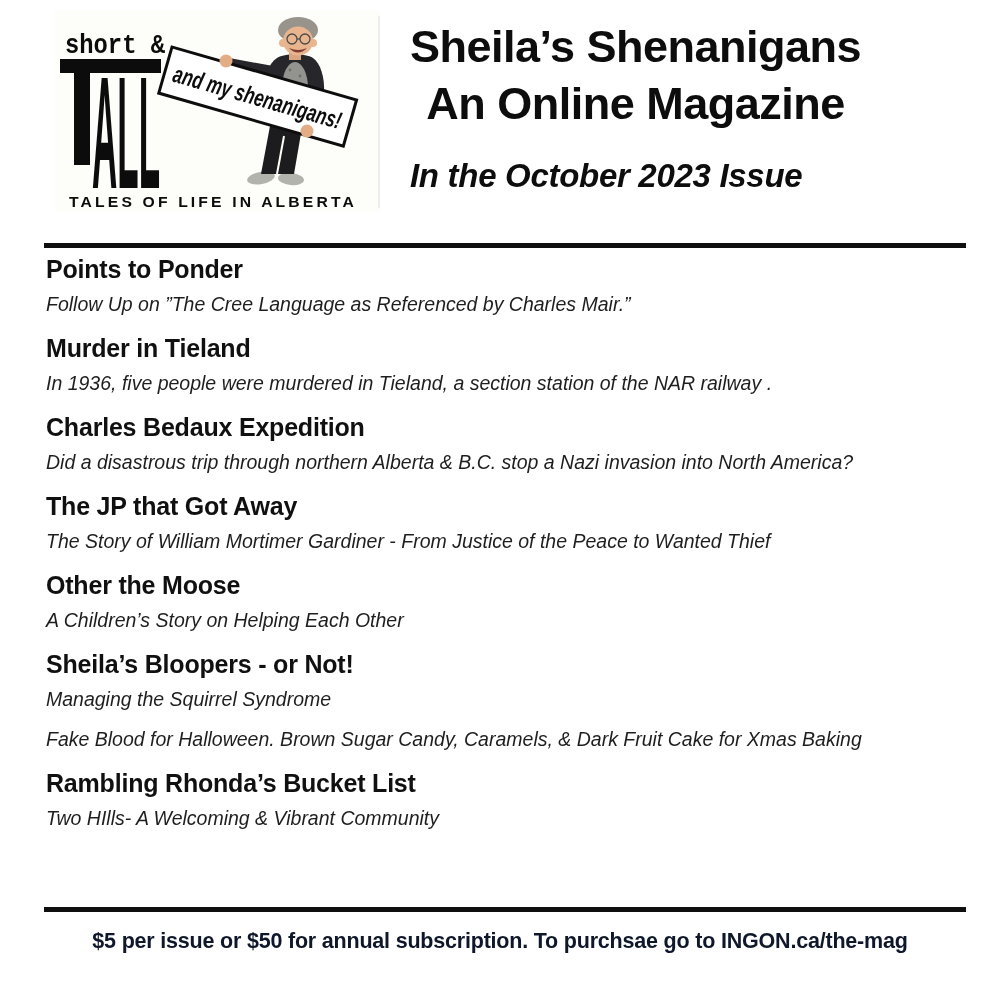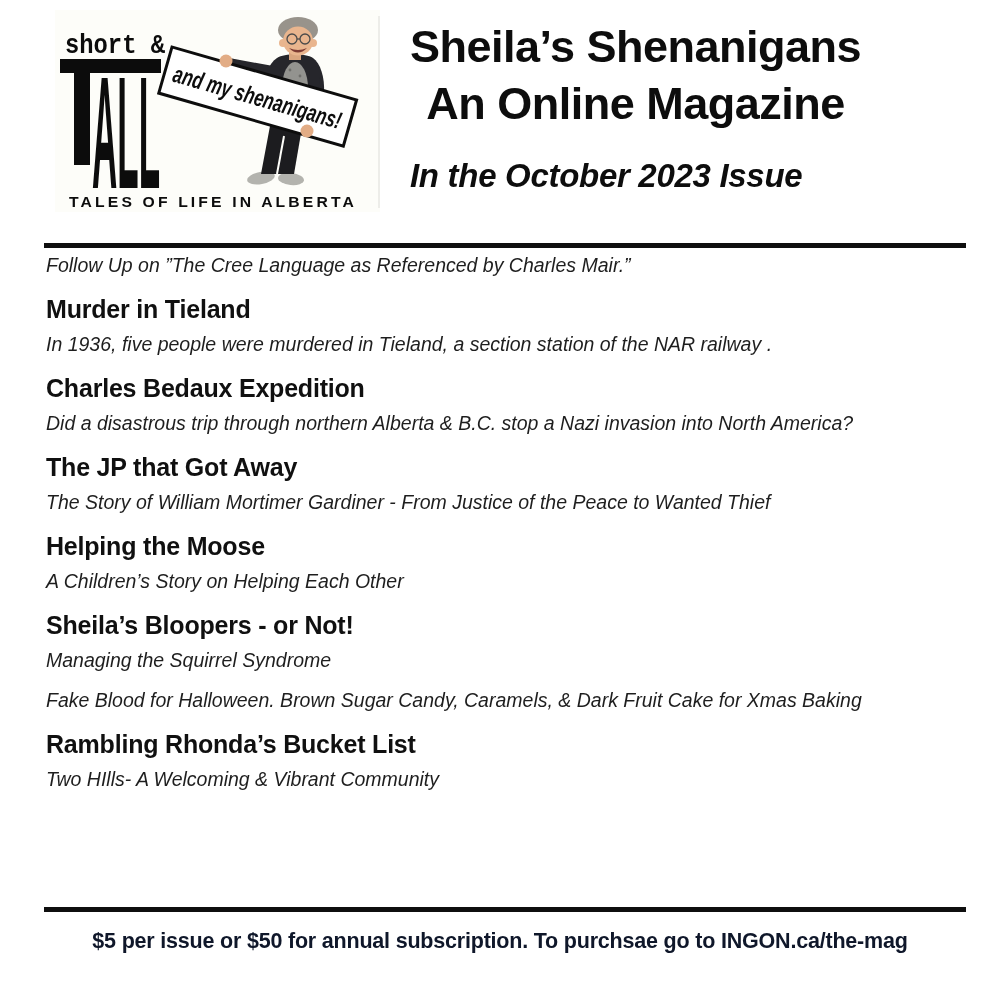--- a/index.html
+++ b/index.html
@@ -94,36 +94,37 @@
   <div class="masthead">
     <div class="mast-line">Sheila’s Shenanigans</div>
     <div class="mast-line">An Online Magazine</div>
     <div class="issue">In the October 2023 Issue</div>
   </div>
 
   <div class="rule rule-top"></div>
 
   <div class="articles">
     <div class="article">
+      <h2 class="a-title">Points to Ponder</h2>
       <p class="a-desc">Follow Up on ”The Cree Language as Referenced by Charles Mair.”</p>
     </div>
     <div class="article">
       <h2 class="a-title">Murder in Tieland</h2>
       <p class="a-desc">In 1936, five people were murdered in Tieland, a section station of the NAR railway .</p>
     </div>
     <div class="article">
       <h2 class="a-title">Charles Bedaux Expedition</h2>
       <p class="a-desc">Did a disastrous trip through northern Alberta &amp; B.C. stop a Nazi invasion into North America?</p>
     </div>
     <div class="article">
       <h2 class="a-title">The JP that Got Away</h2>
       <p class="a-desc">The Story of William Mortimer Gardiner - From Justice of the Peace to Wanted Thief</p>
     </div>
     <div class="article">
-      <h2 class="a-title">Helping the Moose</h2>
+      <h2 class="a-title">Other the Moose</h2>
       <p class="a-desc">A Children’s Story on  Helping Each Other</p>
     </div>
     <div class="article">
       <h2 class="a-title">Sheila’s Bloopers - or Not!</h2>
       <p class="a-desc">Managing the Squirrel Syndrome</p>
     </div>
     <div class="article">
       <p class="a-desc">Fake Blood for Halloween. Brown Sugar Candy, Caramels, &amp; Dark Fruit Cake for Xmas Baking</p>
     </div>
     <div class="article">

